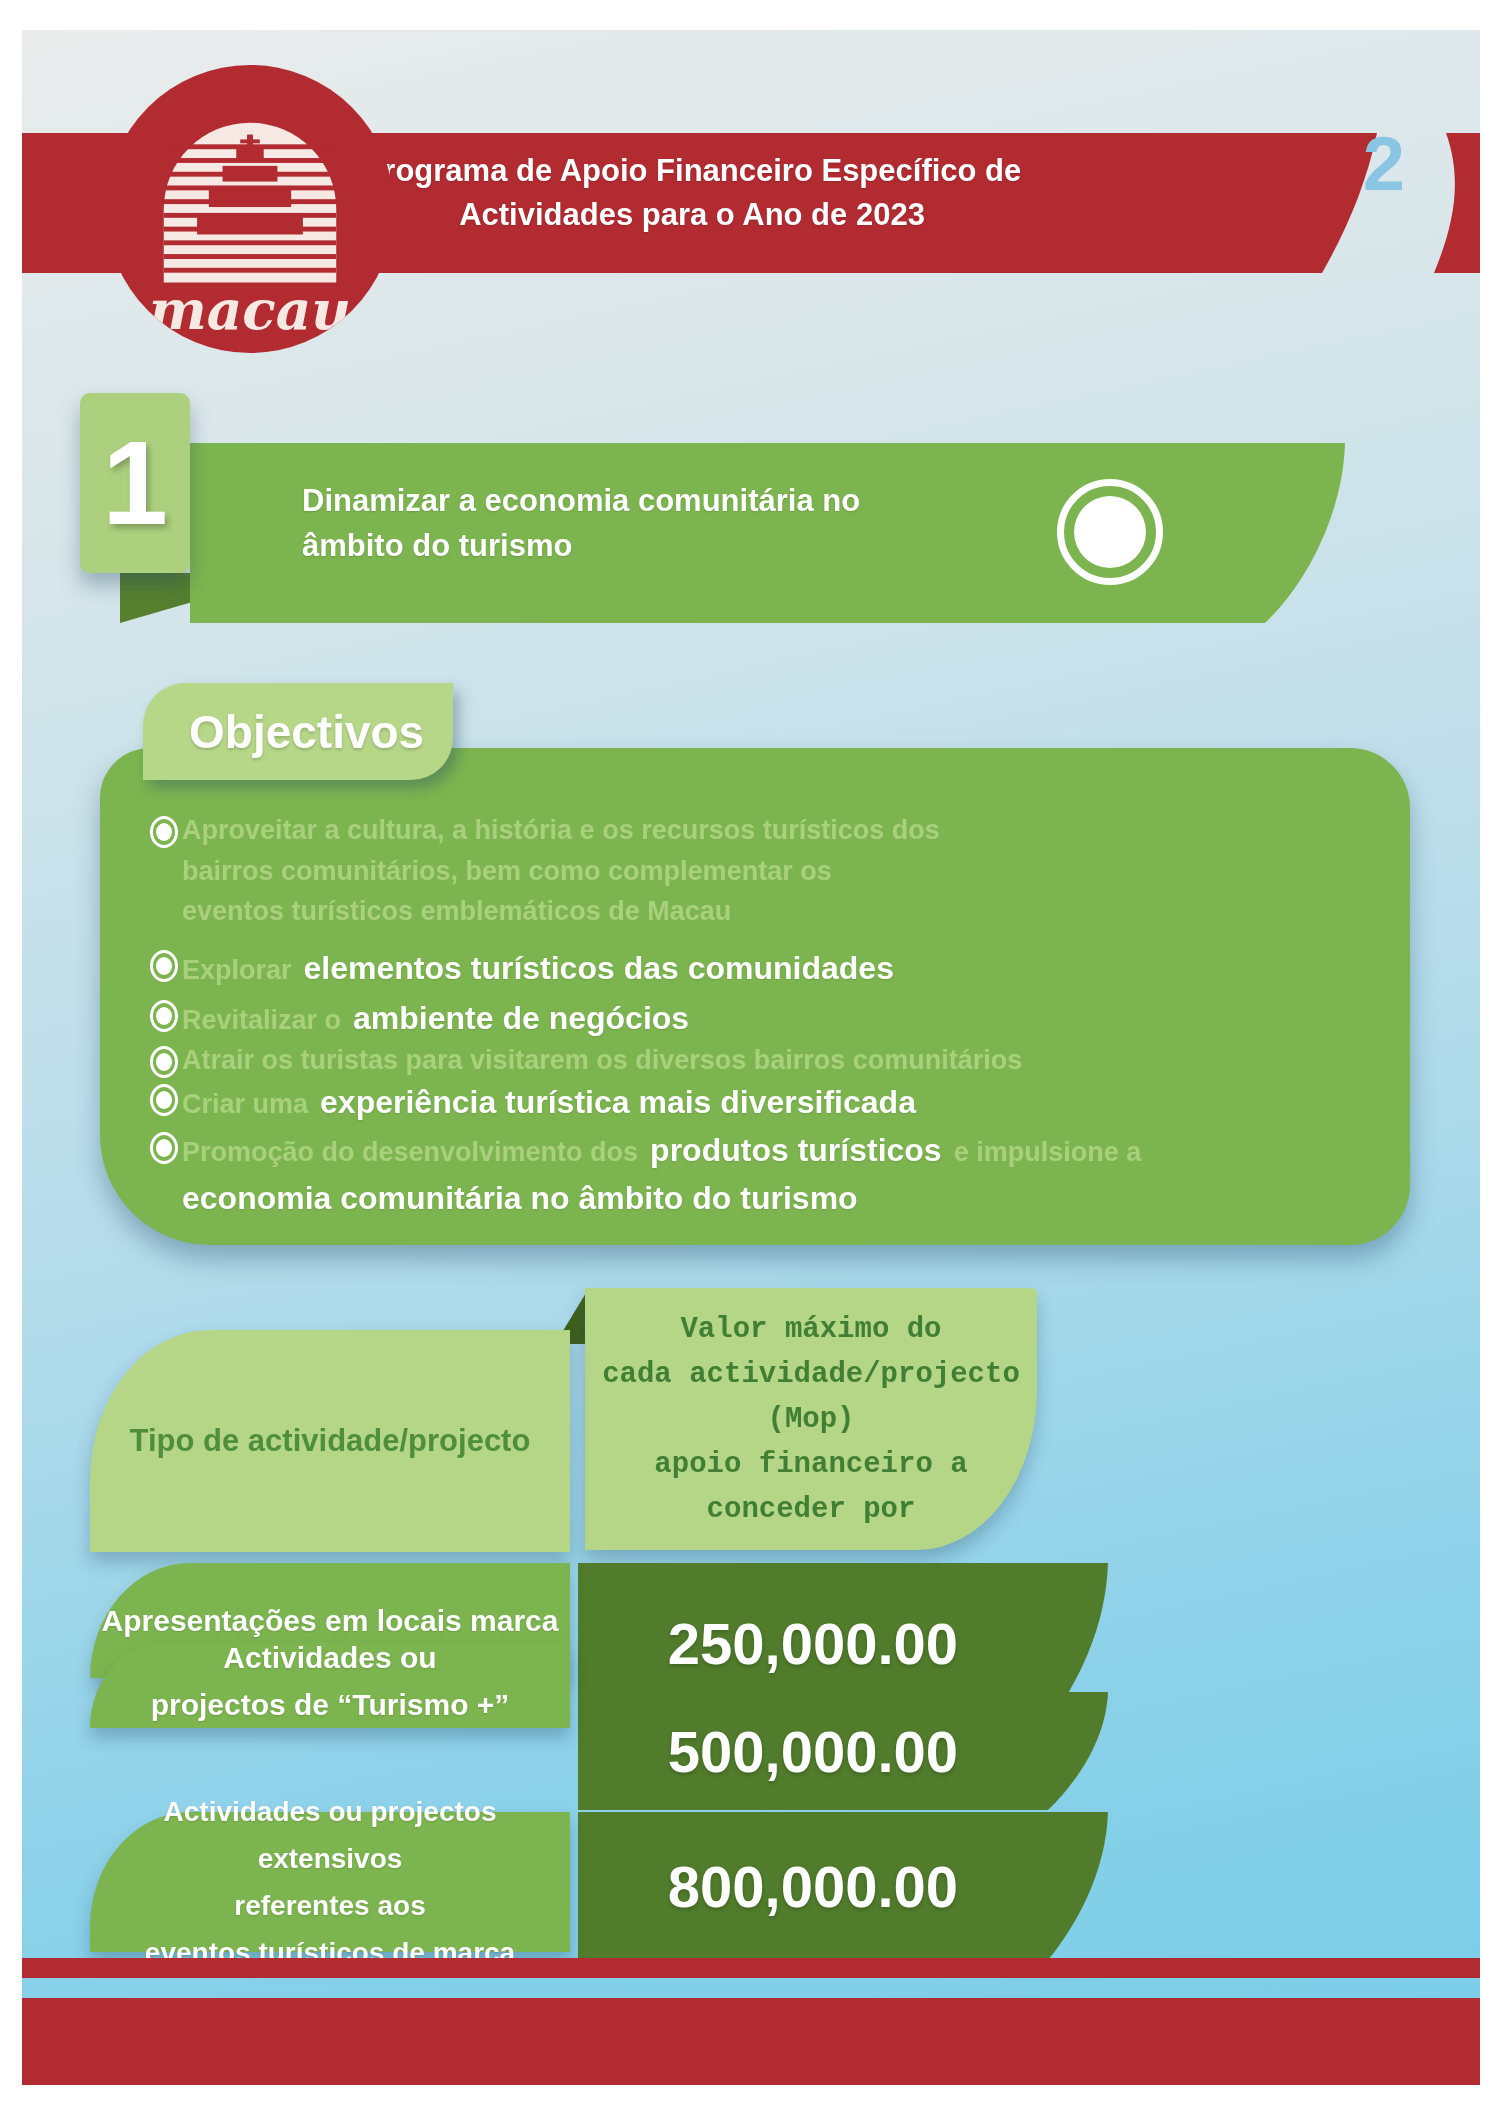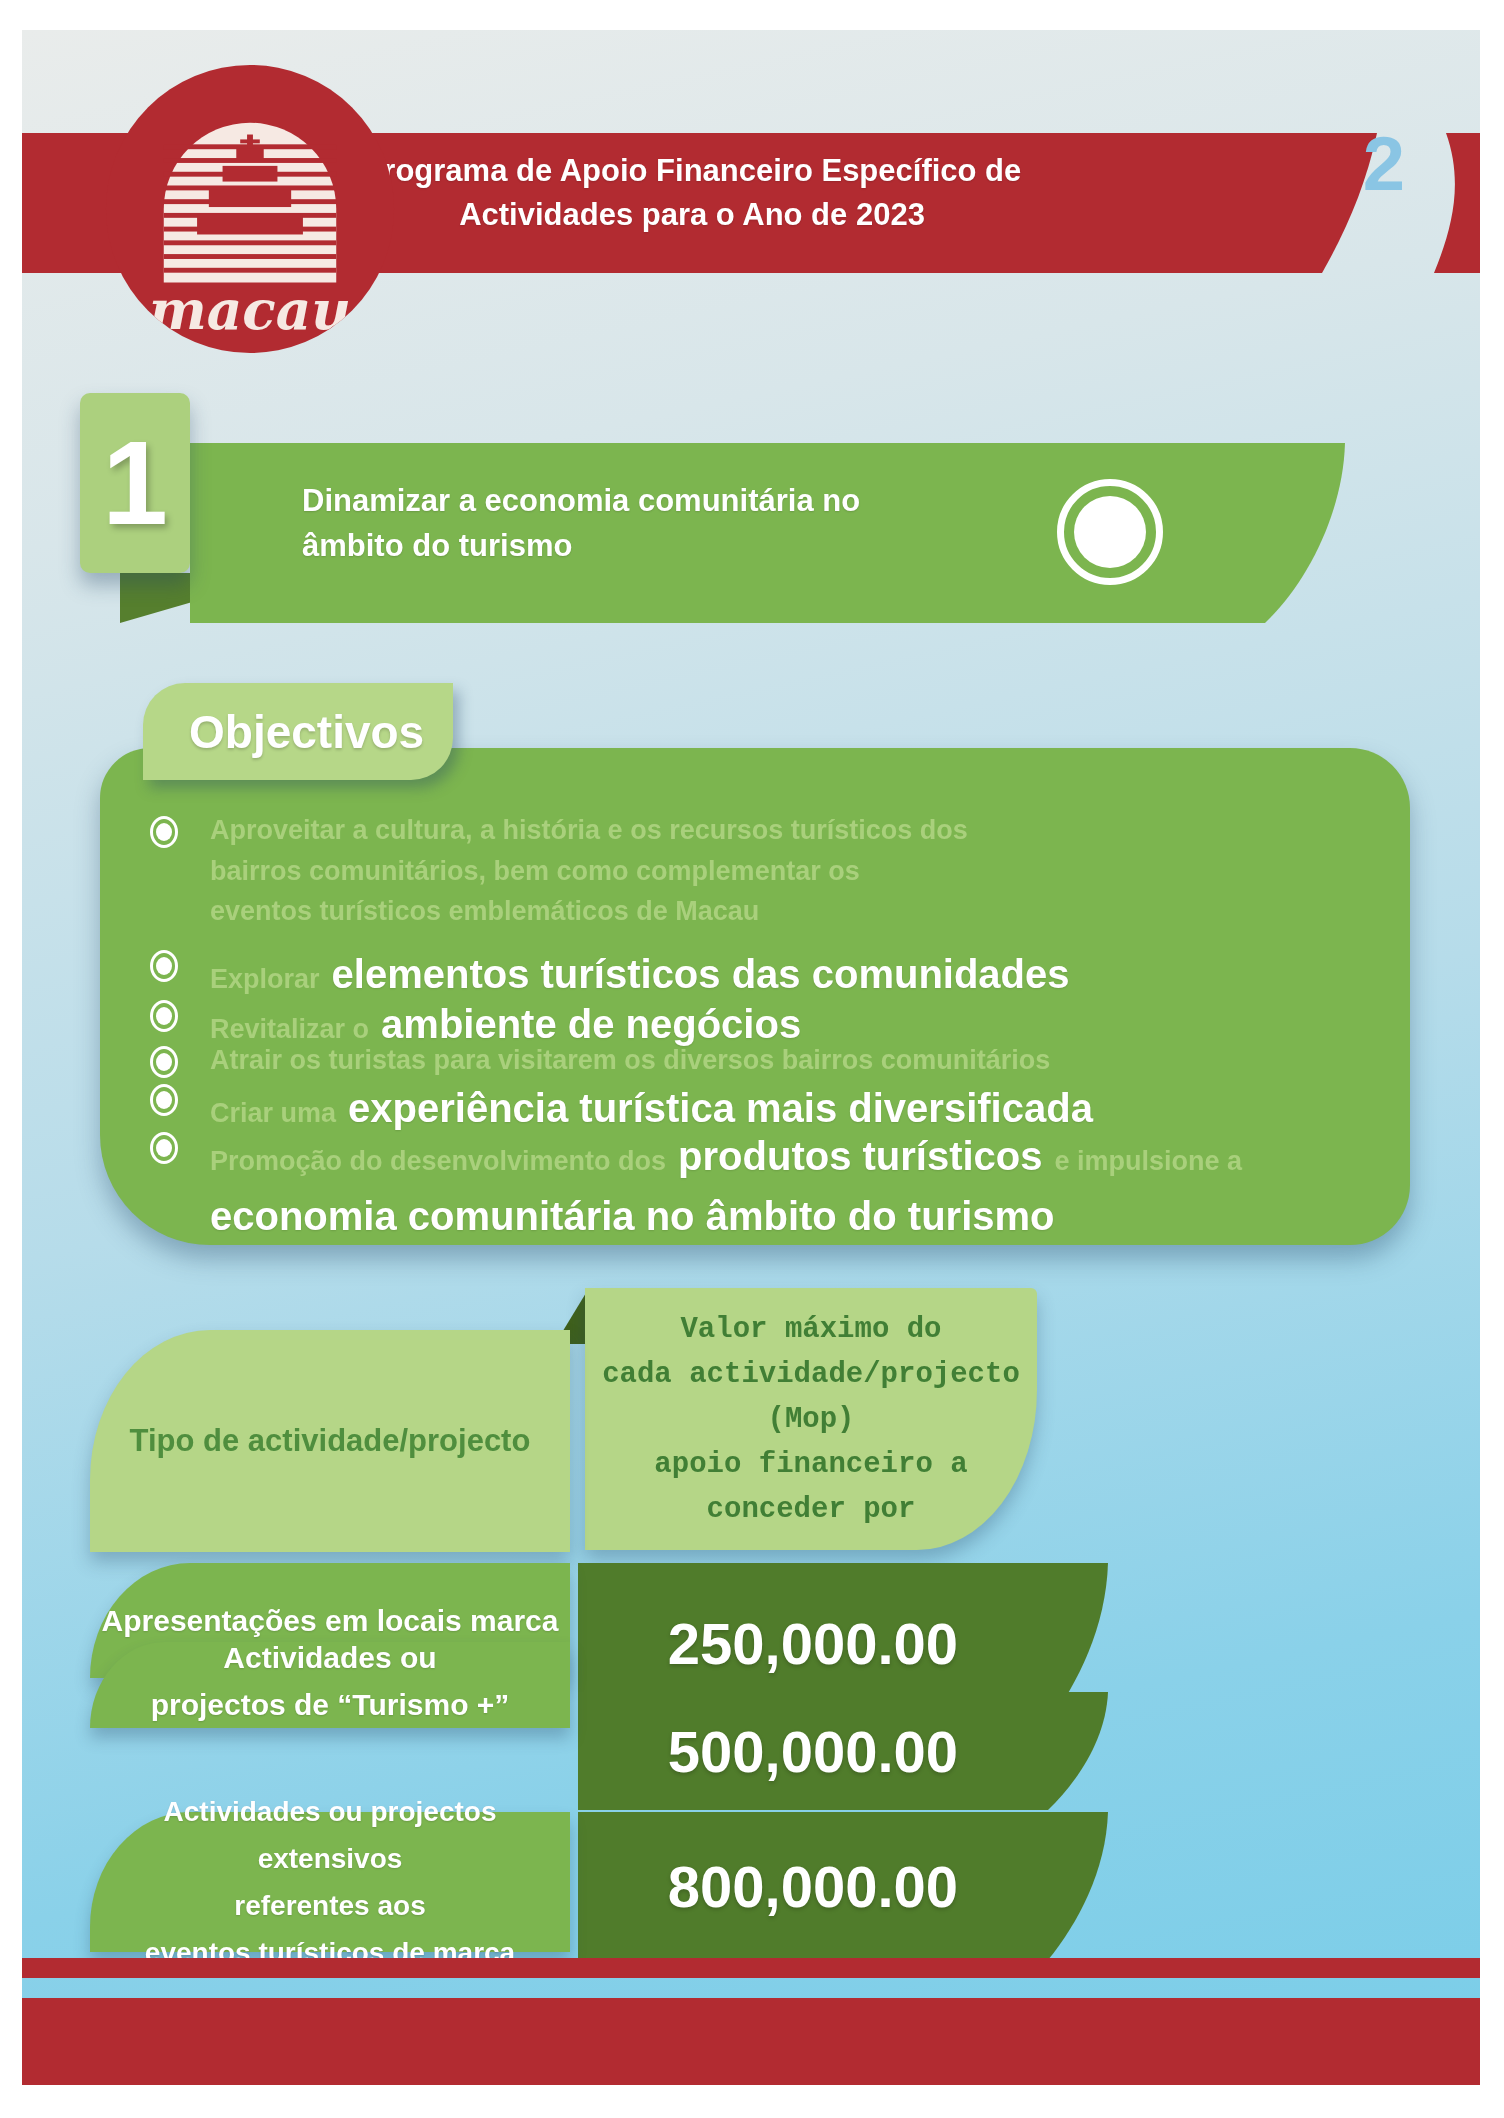--- a/index.html
+++ b/index.html
@@ -32,27 +32,27 @@
   .ring{left:1035px;top:449px;width:92px;height:92px;border:7px solid #ffffff;border-radius:50%;}
   .ring::after{content:'';position:absolute;inset:10px;background:#ffffff;border-radius:50%;}
 
   
   .obj-panel{left:78px;top:718px;width:1310px;height:497px;background:#7cb54f;
         border-radius:50px 60px 60px 110px;box-shadow:0 14px 24px rgba(35,70,100,.35);}
   .obj-tab{left:121px;top:653px;width:310px;height:97px;background:#b6d788;
         border-radius:42px 0 42px 0;box-shadow:6px 8px 14px rgba(35,70,100,.35);
         display:flex;align-items:center;padding-left:46px;box-sizing:border-box;}
   .obj-heading{color:#ffffff;font-size:46px;font-weight:bold;text-shadow:0 2px 3px rgba(0,0,0,.18);}
-  .obj-row{position:absolute;left:128px;display:flex;gap:32px;align-items:flex-start;width:1190px;}
+  .obj-row{position:absolute;left:128px;display:flex;gap:4px;align-items:flex-start;width:1190px;}
   .bullet{flex:0 0 auto;width:22px;height:26px;border:3px solid #ffffff;border-radius:50%;
         position:relative;margin-top:6px;}
   .bullet::after{content:'';position:absolute;inset:4px 3px;background:#ffffff;border-radius:50%;}
   .obj-text{line-height:1.5;}
   .seg-muted{color:#a9d07c;font-size:27px;font-weight:bold;margin-right:12px;}
-  .seg-strong{color:#ffffff;font-size:40px;font-weight:bold;margin-right:12px;
+  .seg-strong{color:#ffffff;font-size:32px;font-weight:bold;margin-right:12px;
         text-shadow:0 1px 2px rgba(0,0,0,.12);}
   .seg-block{display:block;}
 
   
   .th-left{left:68px;top:1300px;width:480px;height:222px;background:#b5d687;
         border-radius:120px 0 0 0 / 150px 0 0 0;box-shadow:0 10px 18px rgba(35,70,100,.3);
         display:flex;align-items:center;justify-content:center;text-align:right;}
   .th-left-label{color:#4f8e3e;font-size:31px;font-weight:bold;}
   .th-fold{left:533px;top:1258px;width:34px;height:56px;background:#3f611c;
         clip-path:polygon(100% 0,100% 100%,0 100%);}

